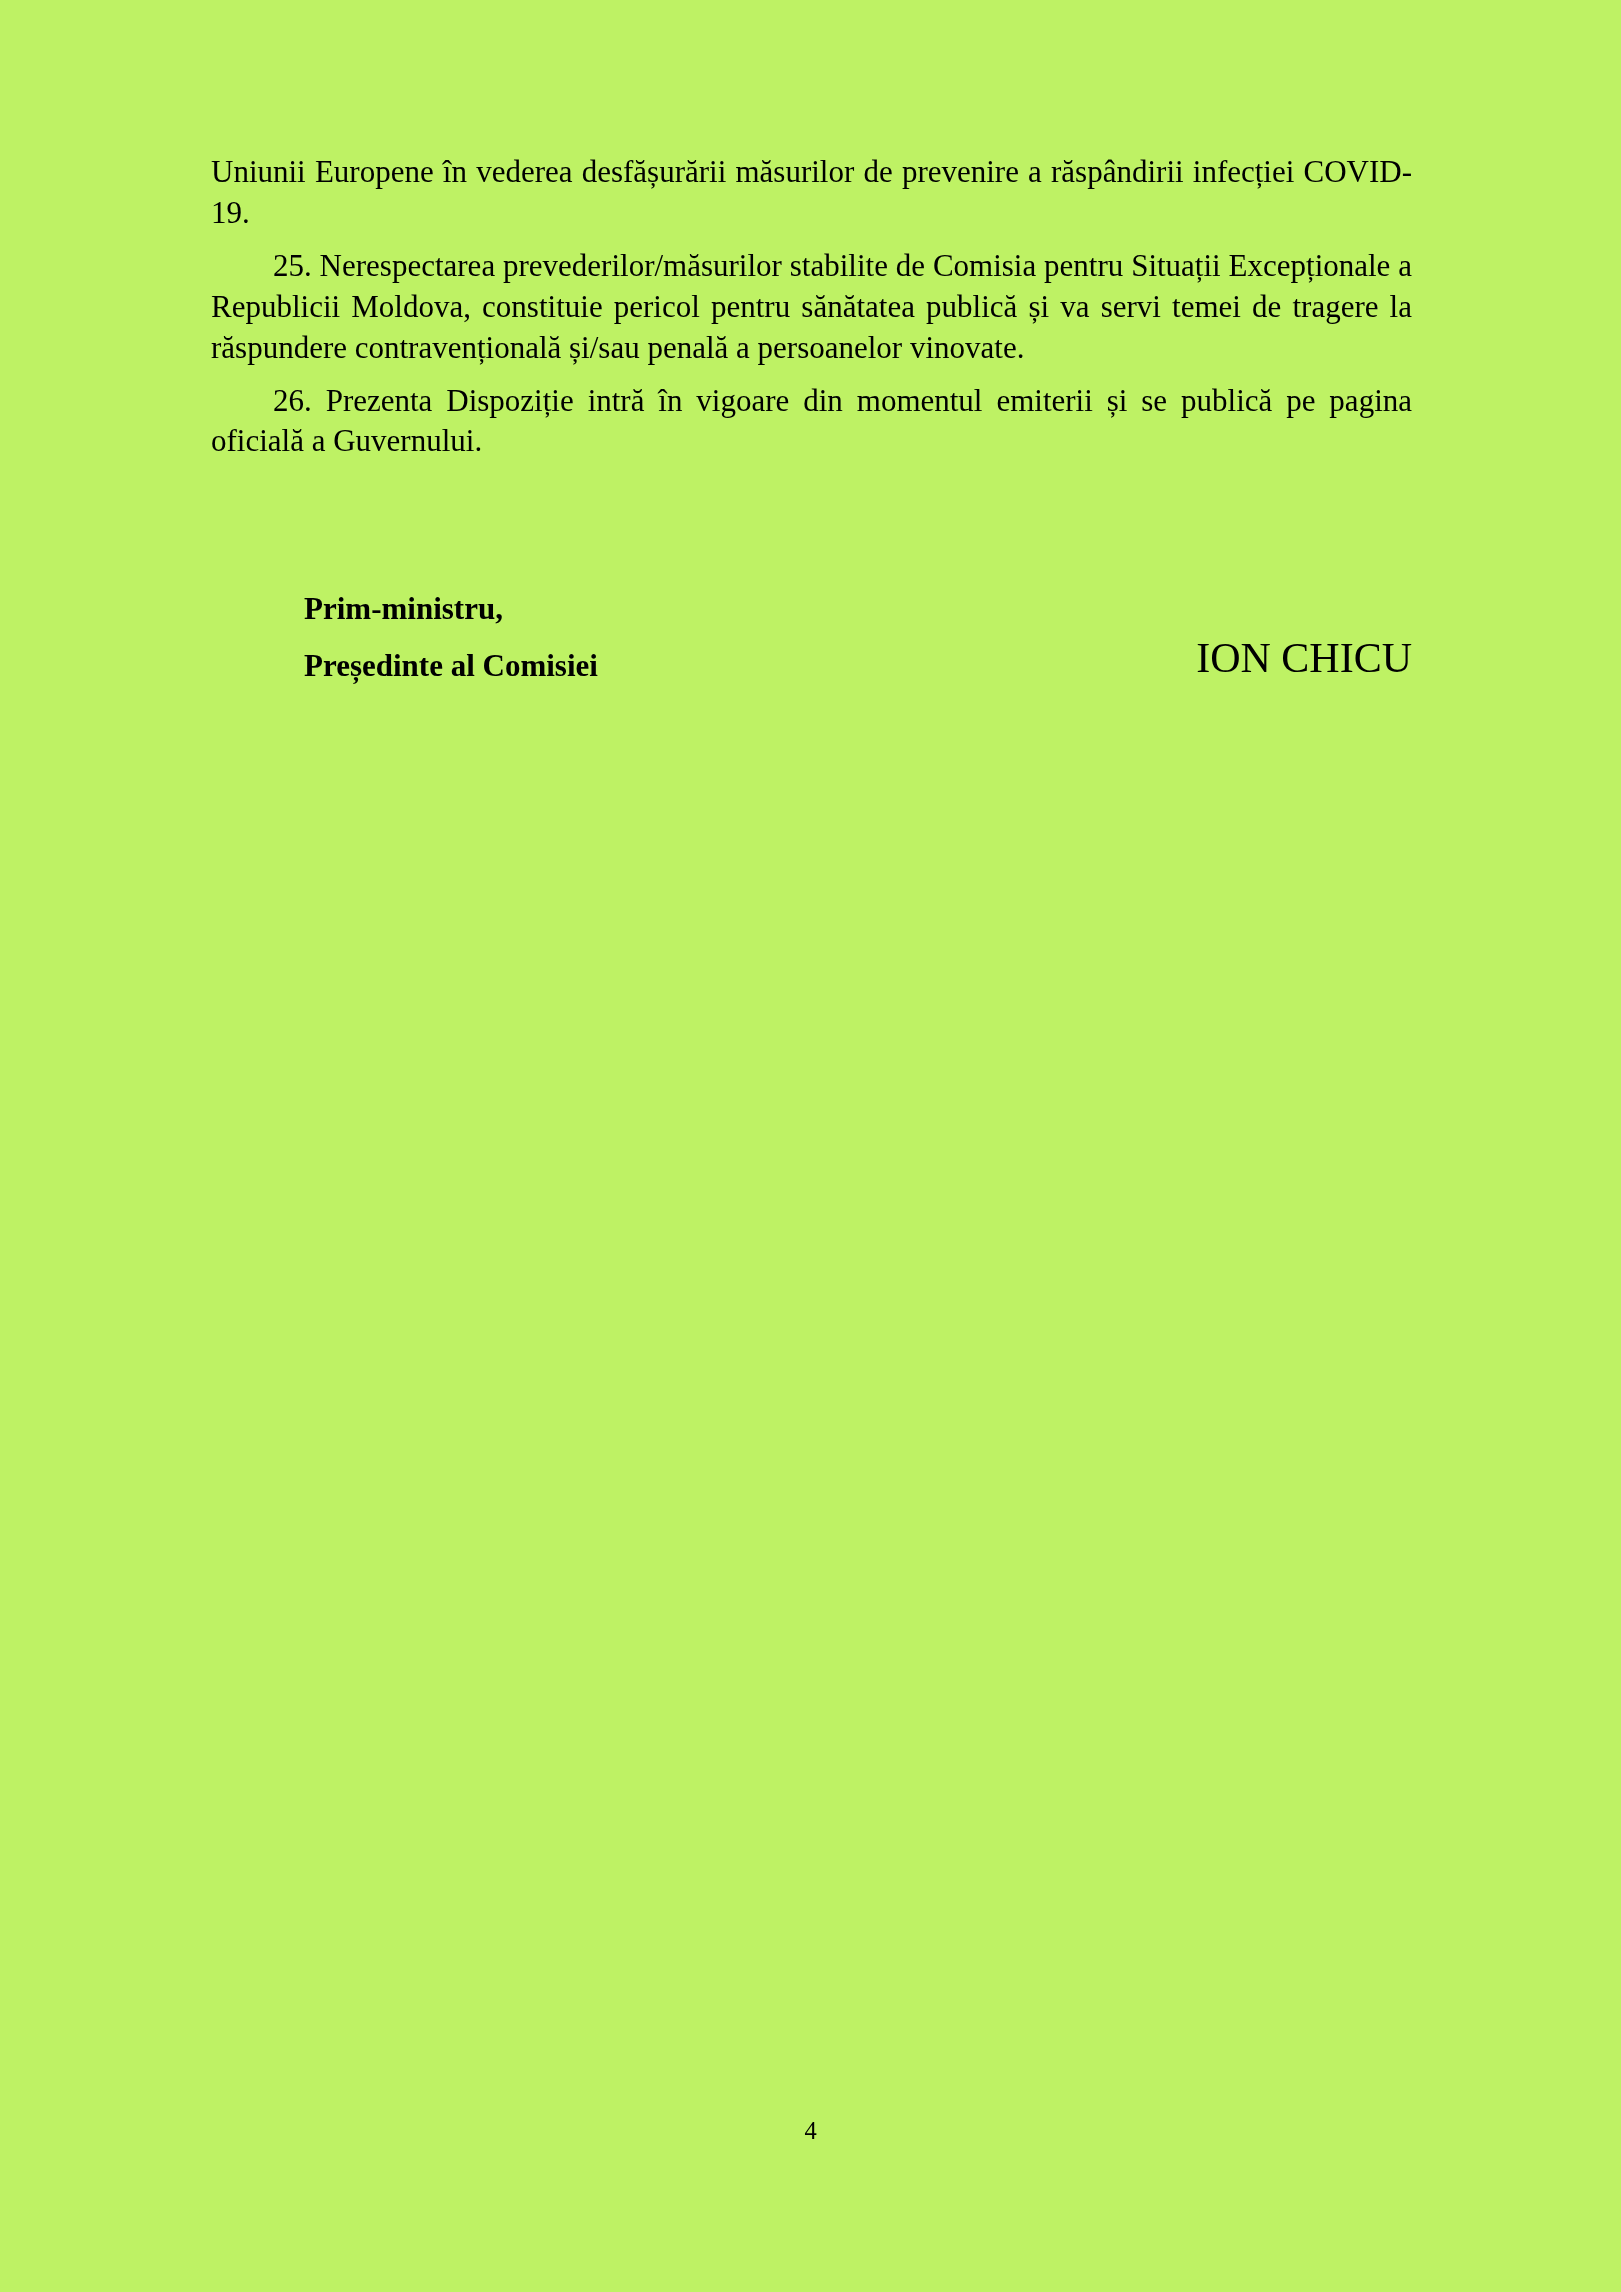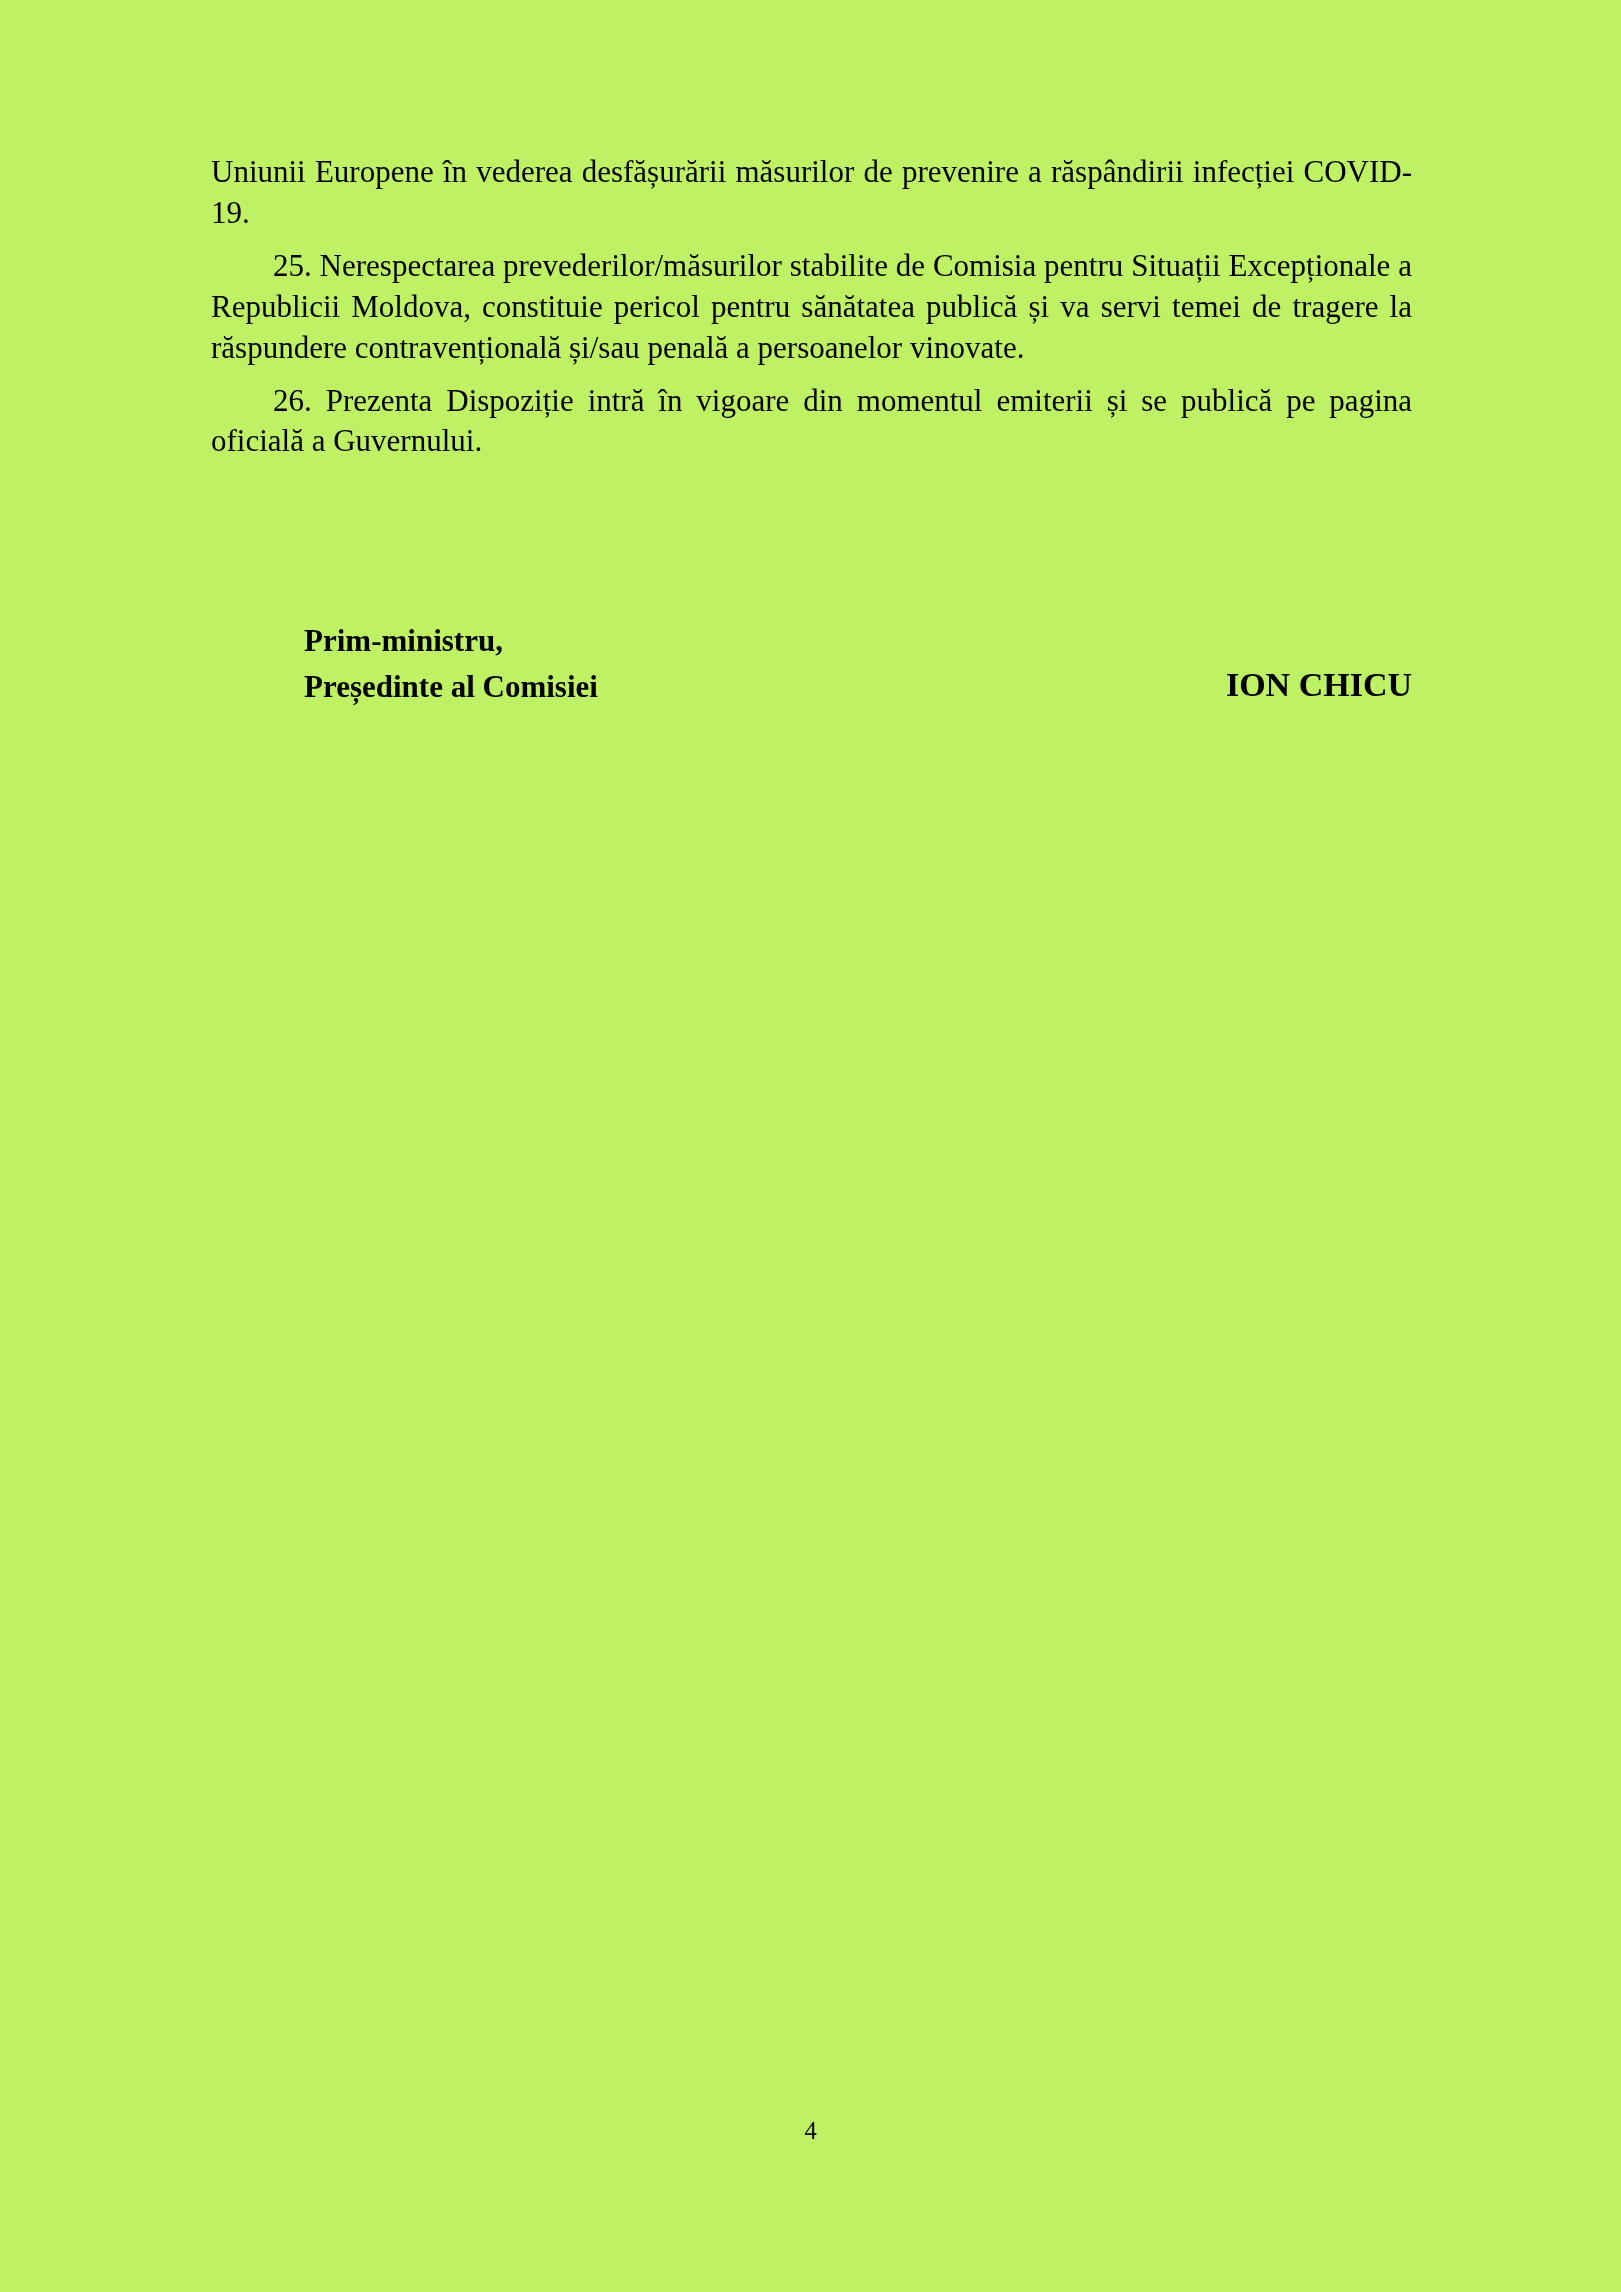--- a/index.html
+++ b/index.html
@@ -40,39 +40,38 @@
   }
   p.para.indent {
     text-indent: 62px;
     margin-top: 12px;
   }
   .signature-block {
     position: absolute;
     left: 304px;
     top: 588px;
     width: 1108px;
-    margin-top: 32px;
   }
   .sig-row {
     display: flex;
     justify-content: space-between;
     align-items: flex-end;
     font-weight: bold;
     font-size: 31px;
     line-height: 1.36;
   }
   .sig-left {
     font-weight: bold;
     font-size: 31px;
     line-height: 1.36;
     white-space: nowrap;
   }
   .sig-name {
-    font-weight: bold;
-    font-size: 34px;
+    font-weight: normal;
+    font-size: 42px;
     white-space: nowrap;
   }
   .page-number {
     position: absolute;
     left: 0;
     top: 2119px;
     width: 1621px;
     text-align: center;
     font-size: 24.5px;
     line-height: 1;

